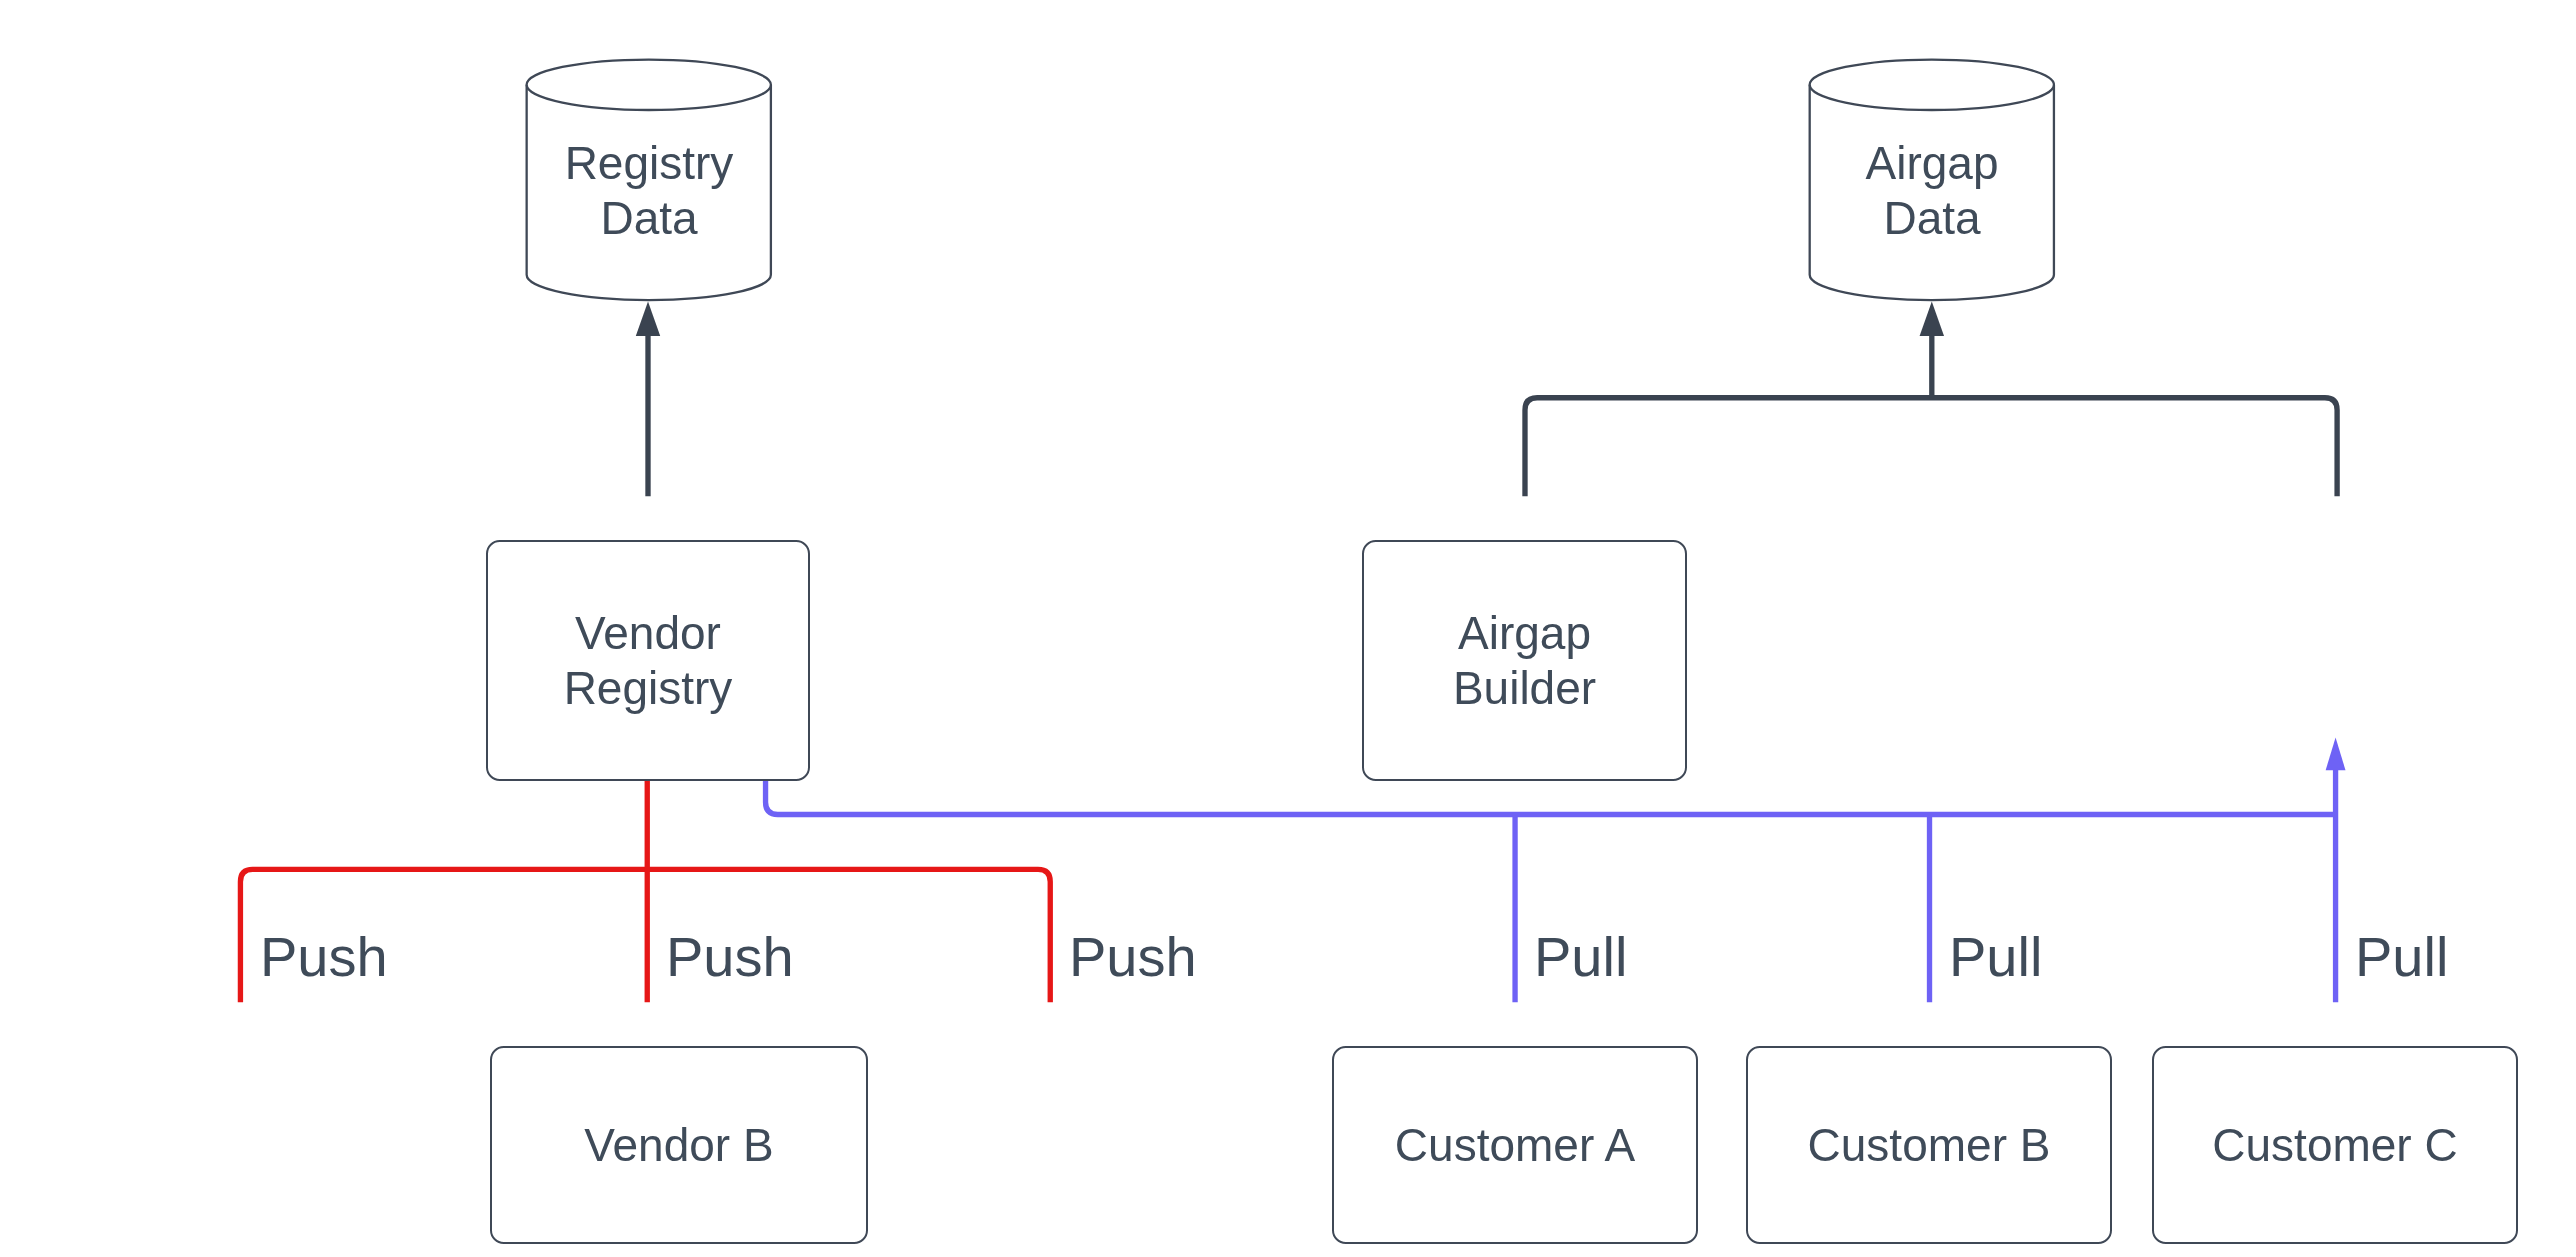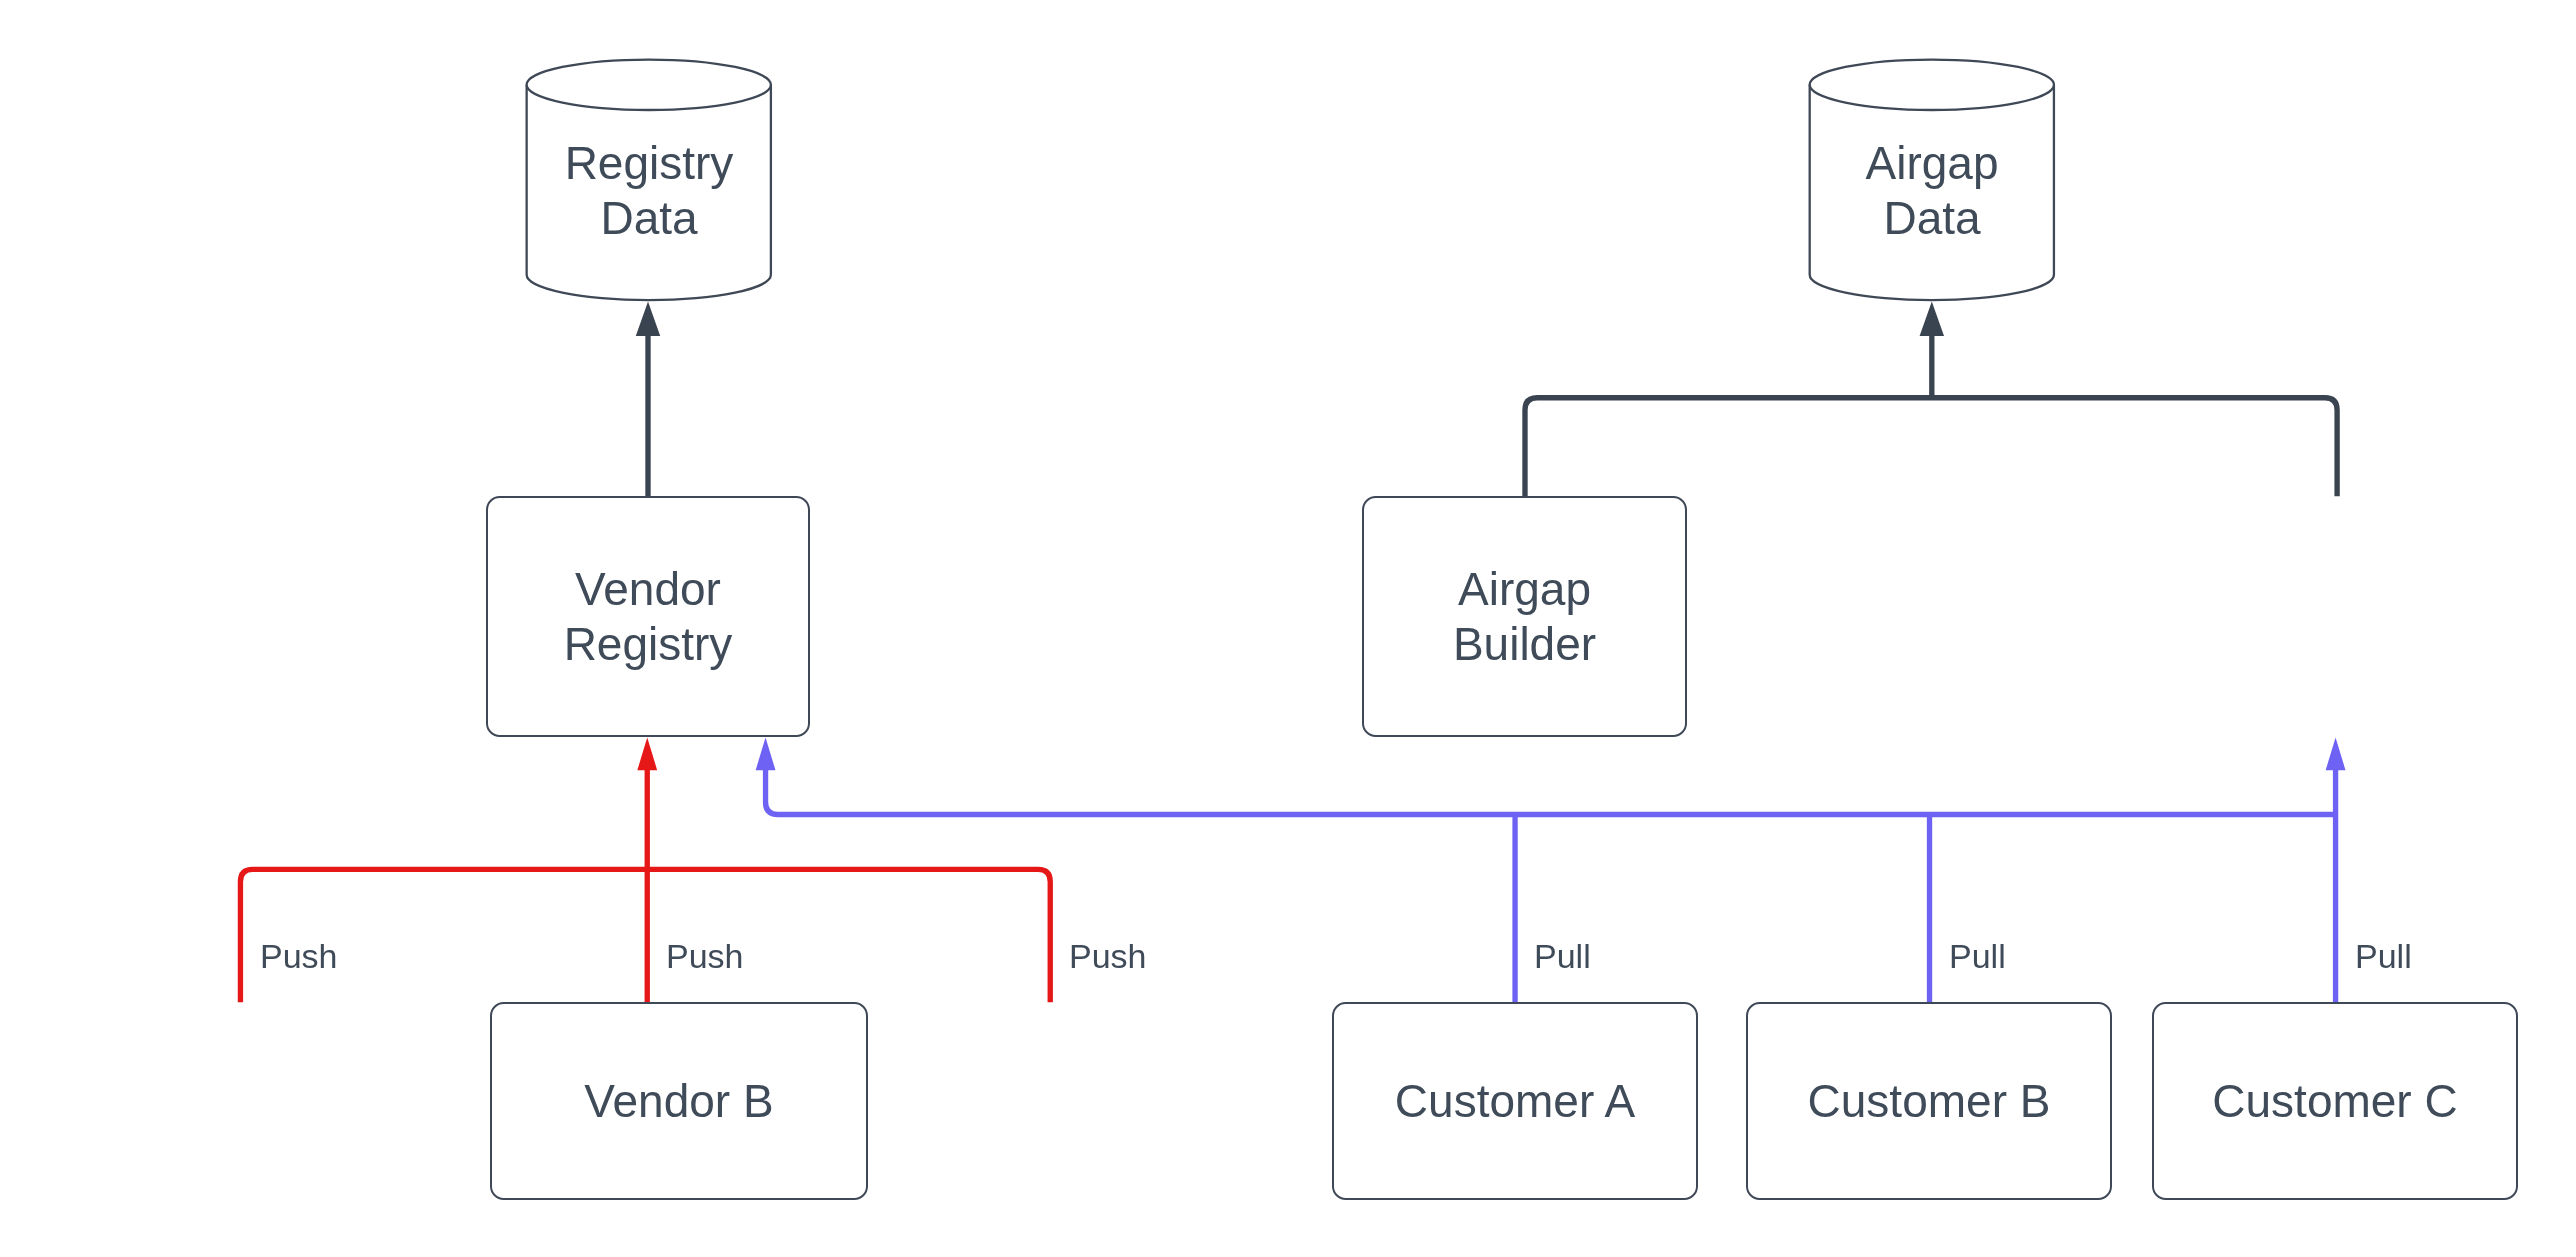--- a/index.html
+++ b/index.html
@@ -43,36 +43,37 @@
     border: 2.3px solid var(--node-border, #3f4856);
     border-radius: 13.7px;
     display: flex;
     align-items: center;
     justify-content: center;
     text-align: center;
     color: var(--node-text, #3f4b59);
     font-size: 46px;
     line-height: 55px;
     white-space: pre-line;
+    margin-top: 44px;
   }
   .db-label {
     position: absolute;
     display: flex;
     align-items: center;
     justify-content: center;
     text-align: center;
     color: var(--node-text, #3f4b59);
     font-size: 46px;
     line-height: 55px;
     white-space: pre-line;
   }
   .edge-label {
     position: absolute;
     color: var(--node-text, #3f4b59);
-    font-size: 34px;
+    font-size: 56px;
     line-height: 47px;
     white-space: nowrap;
   }
   
   #node-registry-data-label { left: 527px;  top: 99px;  width: 244px; height: 183px; }
   #node-airgap-data-label   { left: 1810px; top: 99px;  width: 244px; height: 183px; }
   #node-vendor-registry     { left: 486px;  top: 496px;  width: 324px; height: 241px; }
   #node-airgap-builder      { left: 1362px; top: 496px;  width: 325px; height: 241px; }
   #node-customer-portal     { left: 2175px; top: 496px;  width: 324px; height: 241px; }
   #node-vendor-a            { left: 57px;   top: 1002px; width: 366px; height: 198px; }

